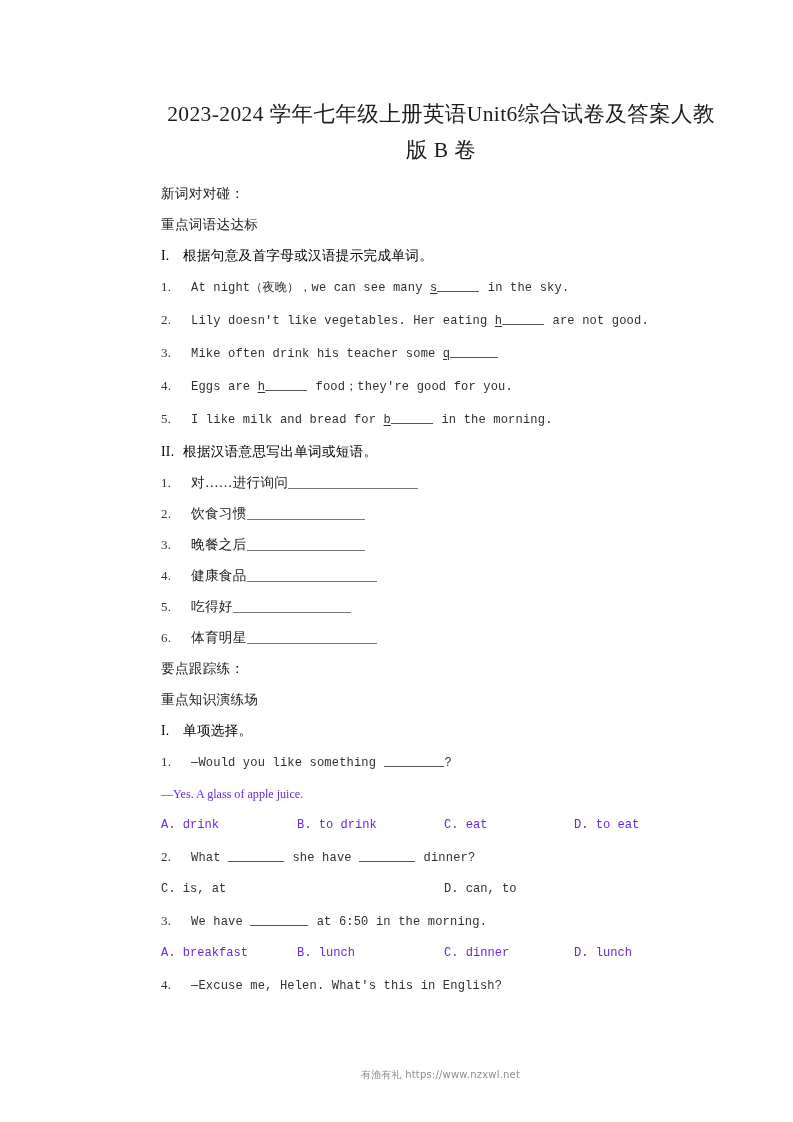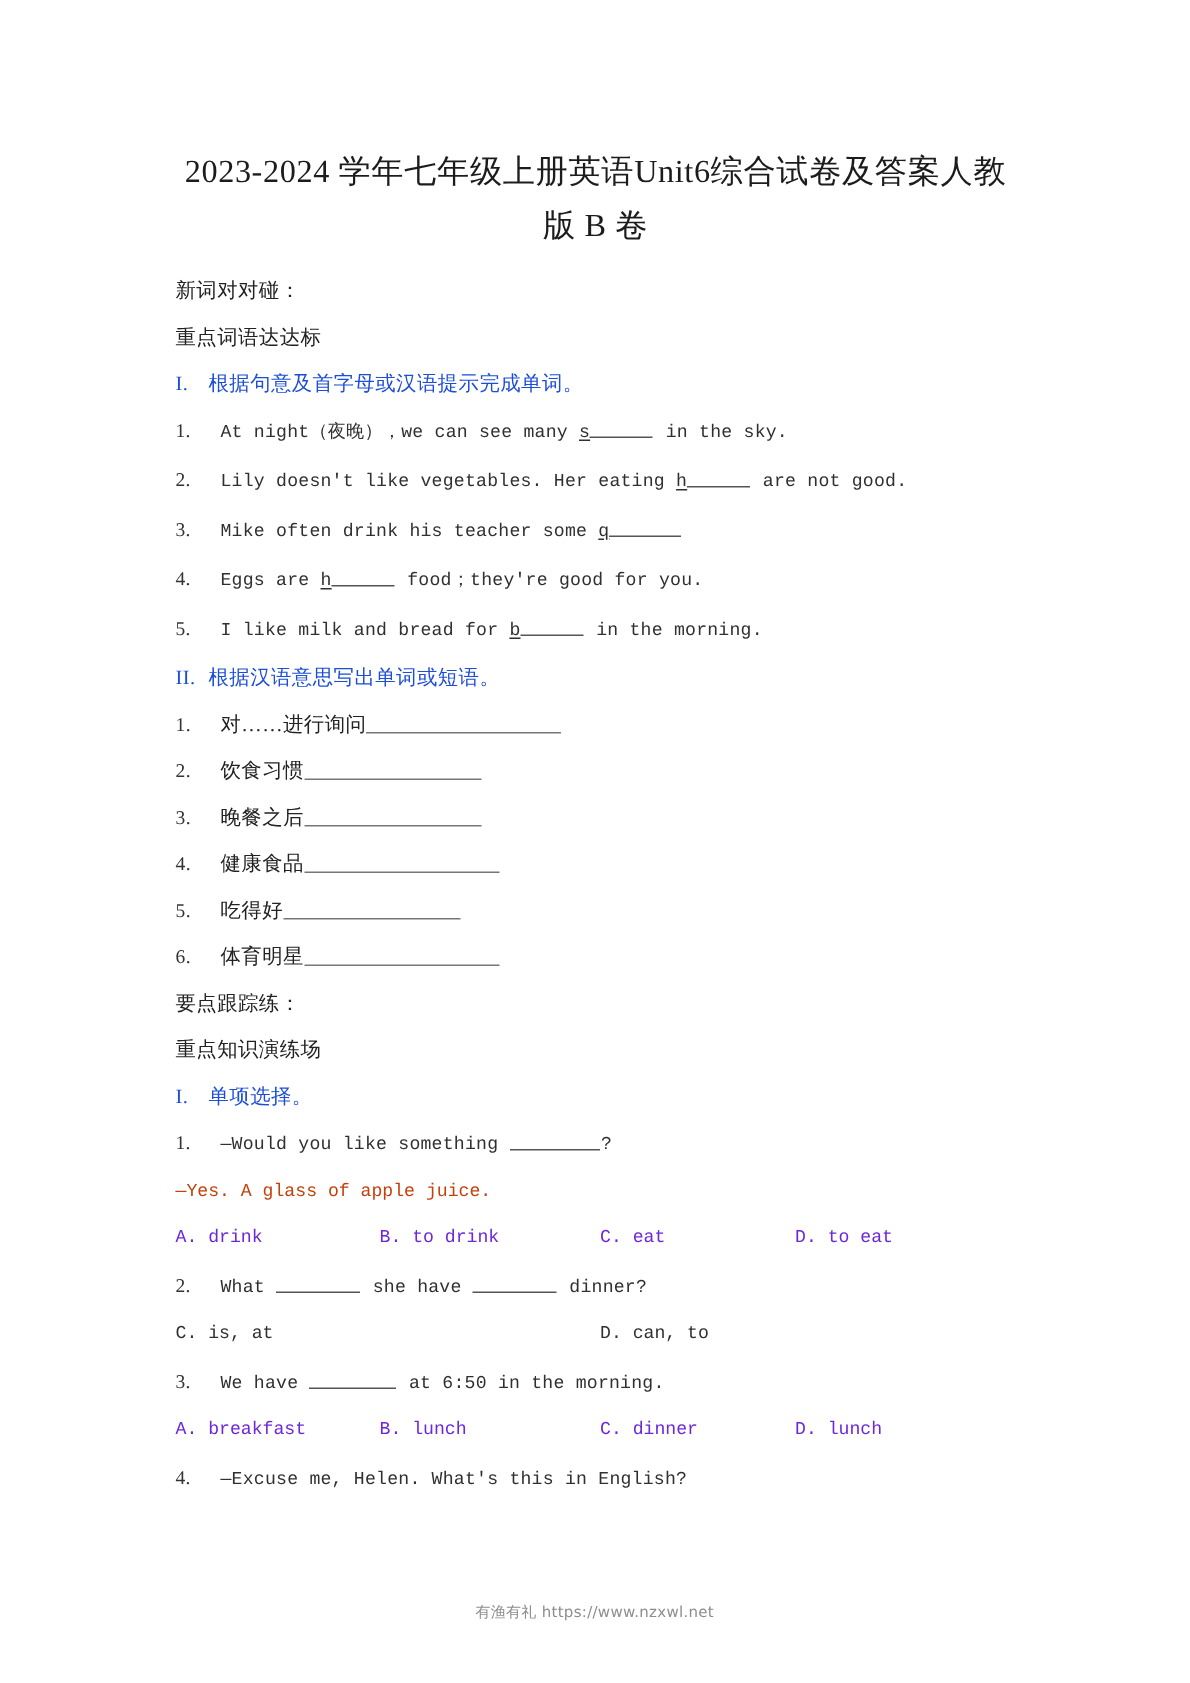--- a/index.html
+++ b/index.html
@@ -14,20 +14,21 @@
     font-family: "Liberation Serif", "DejaVu Serif", serif;
     color: #2b2b2b;
     overflow: hidden;
   }
 
   .page {
     position: relative;
     width: 666px;
     height: 1122px;
     box-sizing: border-box;
+    margin-left: 44px;
   }
 
   
   .doc-title {
     position: absolute;
     top: 96px;
     left: 108px;
     width: 578px;
     text-align: center;
     font-size: 21.5px;
@@ -59,21 +60,21 @@
     line-height: 31px;
     color: #222;
     letter-spacing: 0.3px;
   }
 
   
   .instr {
     font-family: "Liberation Serif", "DejaVu Serif", serif;
     font-size: 13.6px;
     line-height: 31px;
-    color: #1d4ed8;
+    color: #000000;
     letter-spacing: 0.3px;
   }
   .instr .num {
     display: inline-block;
     min-width: 22px;
   }
 
   
   .en {
     font-family: "Liberation Mono", "DejaVu Sans Mono", monospace;
@@ -150,24 +151,24 @@
     position: relative;
     height: 31px;
     white-space: nowrap;
   }
   .opts2 .op { position: absolute; top: 0; }
   .opts2 .op.l { left: 0px; }
   .opts2 .op.r { left: 283px; }
 
   
   .cont {
-    font-family: Liberation Mono, monospace;
-    font-size: 12.1px;
-    line-height: 31px;
-    color: #c2410c;
+    font-family: Liberation Serif, serif;
+    font-size: 12.1px;
+    line-height: 31px;
+    color: #6d28d9;
   }
 
   
   .footer {
     position: absolute;
     left: 0;
     top: 1068px;
     width: 793px;
     text-align: center;
     font-family: "DejaVu Sans", "Liberation Sans", sans-serif;

